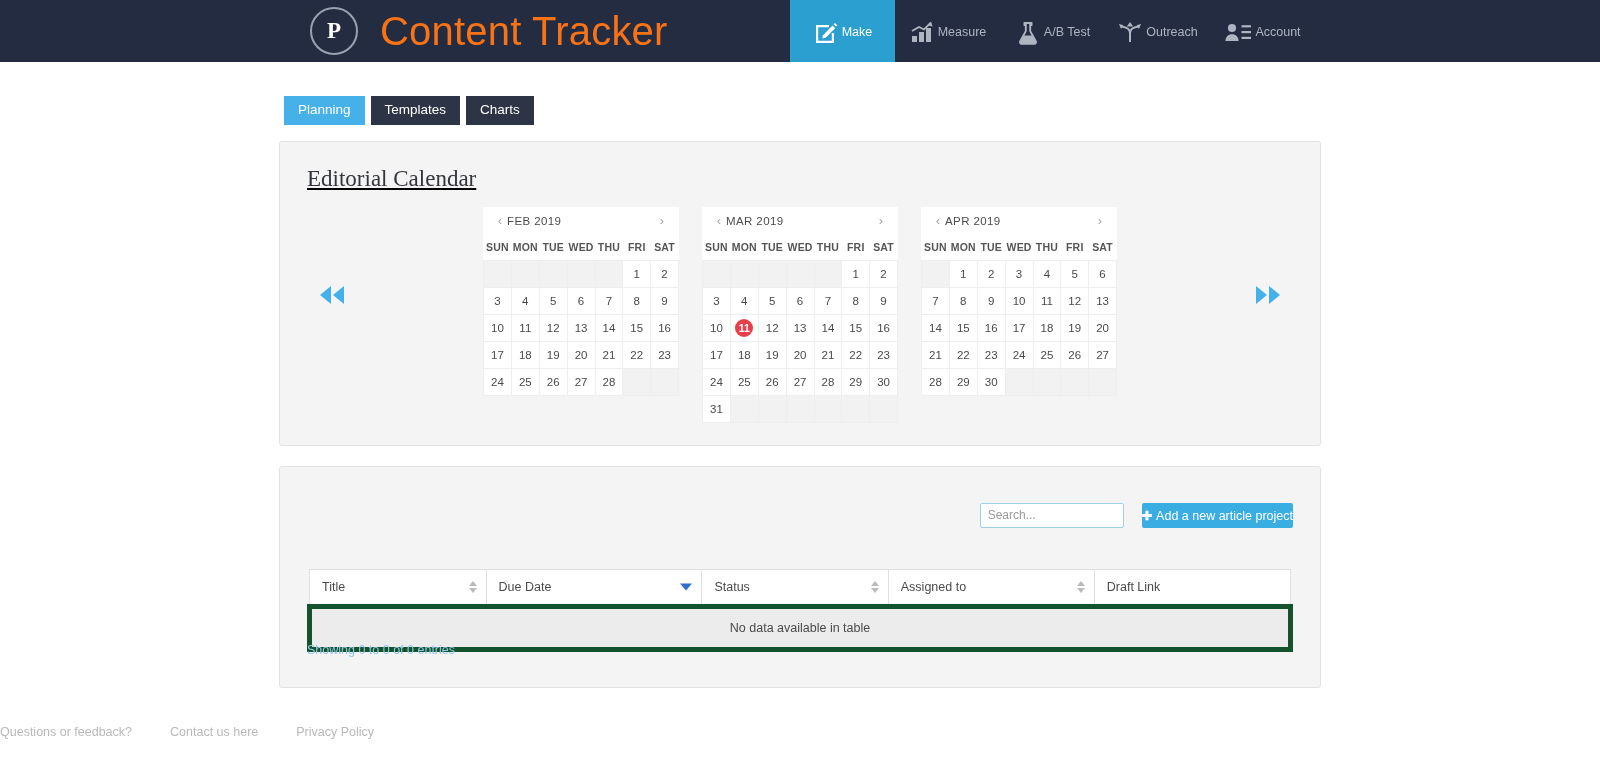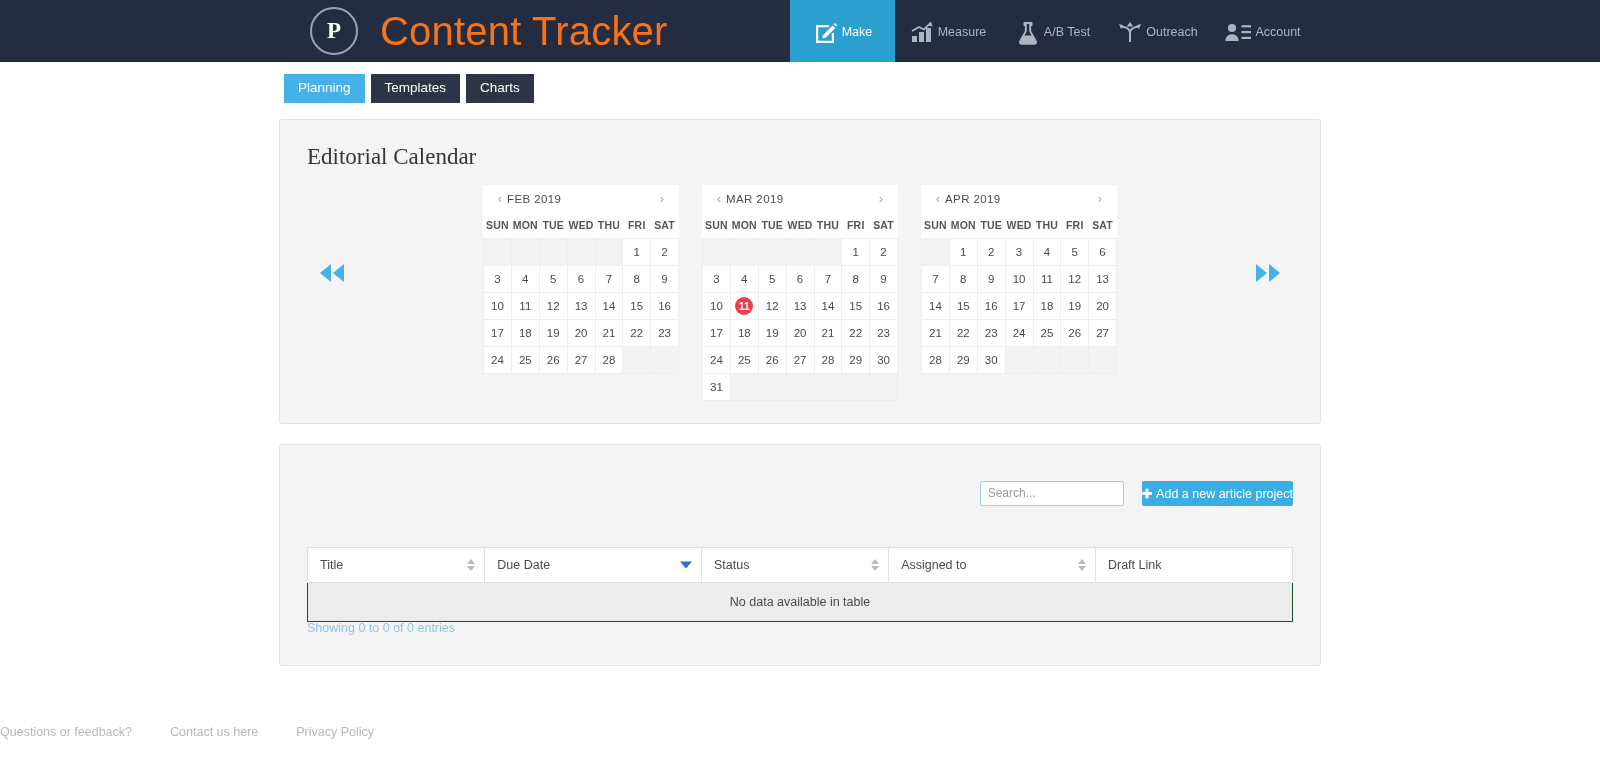--- a/index.html
+++ b/index.html
@@ -57,41 +57,42 @@
     cursor: pointer;
     padding-top: 2px;
   }
   .nav-item.active { background: #2a9fd0; color: #ffffff; }
   .nav-item .ico { height: 26px; display: flex; align-items: flex-end; }
   .nav-item svg { display: block; }
   .nav-right-pad { width: 285px; }
 
   
   .tabrow {
-    padding: 12px 0 0 284px;
+    padding: 34px 0 0 284px;
     display: flex;
     gap: 6px;
   }
   .tab {
     font-size: 13.5px;
     color: #ffffff;
     background: #2c3445;
     padding: 7px 14px 8px;
     cursor: pointer;
     line-height: 1;
   }
   .tab.active { background: #45b1e8; }
 
   
   .panel {
     margin: 0 auto;
     width: 1042px;
     background: #f4f4f4;
     border: 1px solid #e2e2e2;
     border-radius: 3px;
+    text-decoration: underline;
   }
   .panel-1 { margin-top: 16px; height: 305px; position: relative; }
   .panel-2 { margin-top: 20px; height: 222px; position: relative; }
   .panel-title {
     font-family: "Liberation Serif", serif;
     font-size: 23px;
     color: #33373d;
     padding: 24px 0 0 27px;
     font-weight: normal;
     margin: 0;
@@ -246,21 +247,21 @@
     border-left: 4px solid transparent;
     border-right: 4px solid transparent;
     display: block;
   }
   .sort-ico i.up { border-bottom: 5px solid #bbbbbb; }
   .sort-ico i.down { border-top: 5px solid #bbbbbb; }
   .sort-ico.desc { gap: 0; }
   .sort-ico.desc i.down { border-top: 7px solid #2f6fd0; border-left-width: 6px; border-right-width: 6px; }
   .empty-row td {
     background: #ececec;
-    border: 1px solid #14532d;
+    border: 5px solid #14532d;
     text-align: center;
     font-size: 12.5px;
     color: #4a4a4a;
     padding: 12px 0;
   }
   .showing {
     position: absolute;
     left: 27px;
     top: 176px;
     font-size: 12.5px;

